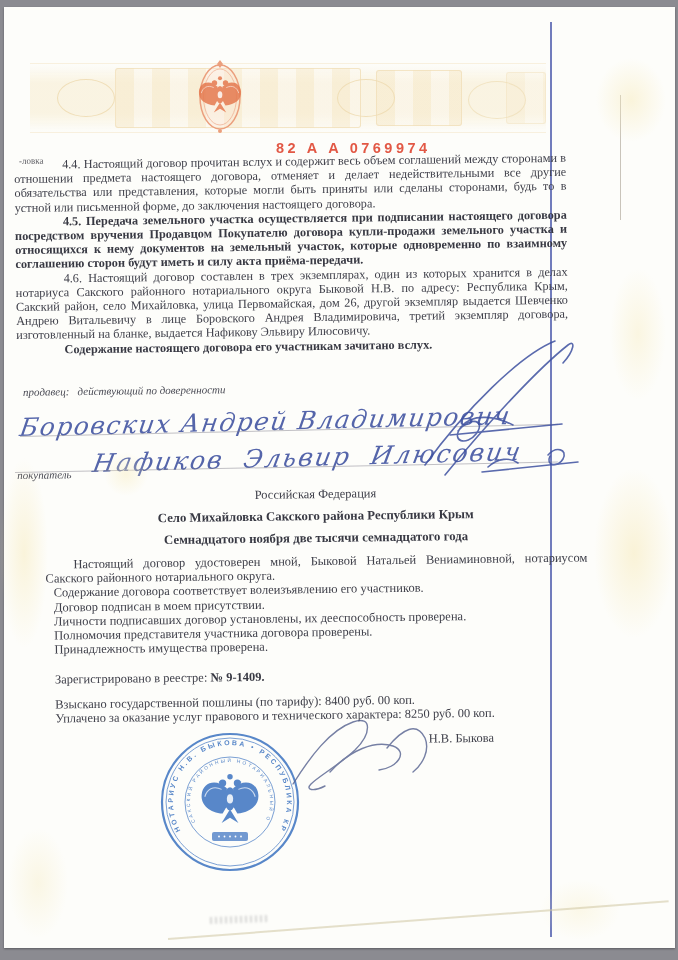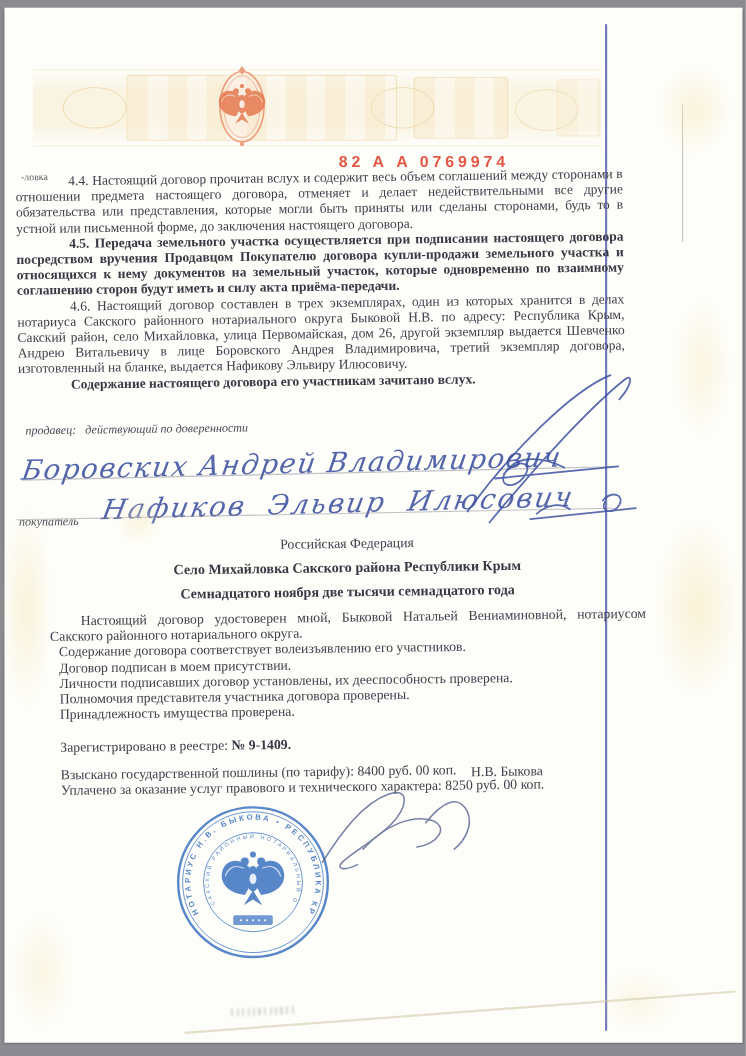--- a/index.html
+++ b/index.html
@@ -19,42 +19,42 @@
     border-top:1px solid rgba(243,228,195,.5);border-bottom:1px solid rgba(243,228,195,.5);}
   .band-blocks{position:absolute;border:1px solid rgba(241,224,186,.8);border-radius:3px;
     background:repeating-linear-gradient(90deg,rgba(246,232,200,.5) 0 18px,rgba(252,247,238,.45) 18px 36px);}
   .bb1{left:115px;top:68px;width:244px;height:58px;}
   .bb2{left:376px;top:70px;width:84px;height:54px;}
   .bb3{left:506px;top:72px;width:38px;height:50px;opacity:.6;}
   .vesica{position:absolute;width:56px;height:36px;border:1.5px solid rgba(238,219,178,.9);border-radius:50%;}
   .v1{left:57px;top:79px;} .v2{left:337px;top:79px;} .v3{left:468px;top:81px;opacity:.75;}
   .serial{position:absolute;left:276px;top:140px;
     font-family:"Liberation Sans","DejaVu Sans",sans-serif;
-    font-size:14.5px;font-weight:600;letter-spacing:3.5px;color:#e25845;white-space:nowrap;margin-left:32px;}
+    font-size:14.5px;font-weight:600;letter-spacing:3.5px;color:#e25845;white-space:nowrap;}
   .vline-blue{position:absolute;left:550px;top:22px;width:2px;height:915px;background:#3a49a3;opacity:.72;}
   .vline-thin{position:absolute;left:620px;top:95px;width:1px;height:125px;background:rgba(150,140,122,.5);}
   
   .typed{position:absolute;left:0;top:0;width:678px;height:960px;
     transform:rotate(-0.75deg);transform-origin:14px 158px;
     color:#40414b;}
   .fragment{position:absolute;left:19px;top:156px;font-size:9px;color:#5a5a60;}
   .clauses{position:absolute;left:14px;top:158px;width:552px;
     font-size:12.3px;line-height:14.2px;text-align:justify;}
   .clauses p{margin:0;text-indent:48px;}
   .bold{font-weight:bold;color:#383943;}
   .siglabel{position:absolute;font-size:11px;font-style:italic;color:#4a4b55;white-space:nowrap;}
   .attest{position:absolute;left:40px;top:491px;width:542px;font-size:12.5px;line-height:14.2px;}
   .attest .cen{text-align:center;margin:0 0 8px 0;}
   .attest .cenb{text-align:center;font-weight:bold;color:#383943;margin:0 0 8px 0;font-size:12.8px;}
   .attest .certified{margin:6px 0 0 0;text-indent:28px;text-align:justify;line-height:14.4px;}
   .attest .stmt{margin:0;padding-left:8px;}
   .attest .registry{margin:16px 0 0 8px;}
   .attest .duty{margin:10px 0 0 8px;}
   .attest .services{margin:0 0 0 8px;}
-  .notaryname{position:absolute;left:421px;top:700px;font-size:12.5px;color:#40414b;}
+  .notaryname{position:absolute;left:421px;top:737px;font-size:12.5px;color:#40414b;}
   
   .hand{position:absolute;font-family:"DejaVu Serif",serif;font-style:italic;
     color:#3e51a0;white-space:nowrap;opacity:.88;}
   .hname1{left:20px;top:407px;font-size:25px;letter-spacing:1.5px;transform:rotate(-1.4deg) skewX(-10deg);}
   .hname2{left:93px;top:443px;font-size:25px;letter-spacing:2px;word-spacing:10px;transform:rotate(-1.6deg) skewX(-12deg);}
   .underline{position:absolute;height:1px;background:rgba(120,118,130,.45);transform-origin:left center;}
   .u1{left:20px;top:436px;width:538px;transform:rotate(-1.3deg);}
   .u2{left:15px;top:472px;width:543px;transform:rotate(-1.1deg);}
   .inksvg{position:absolute;overflow:visible;}
   

